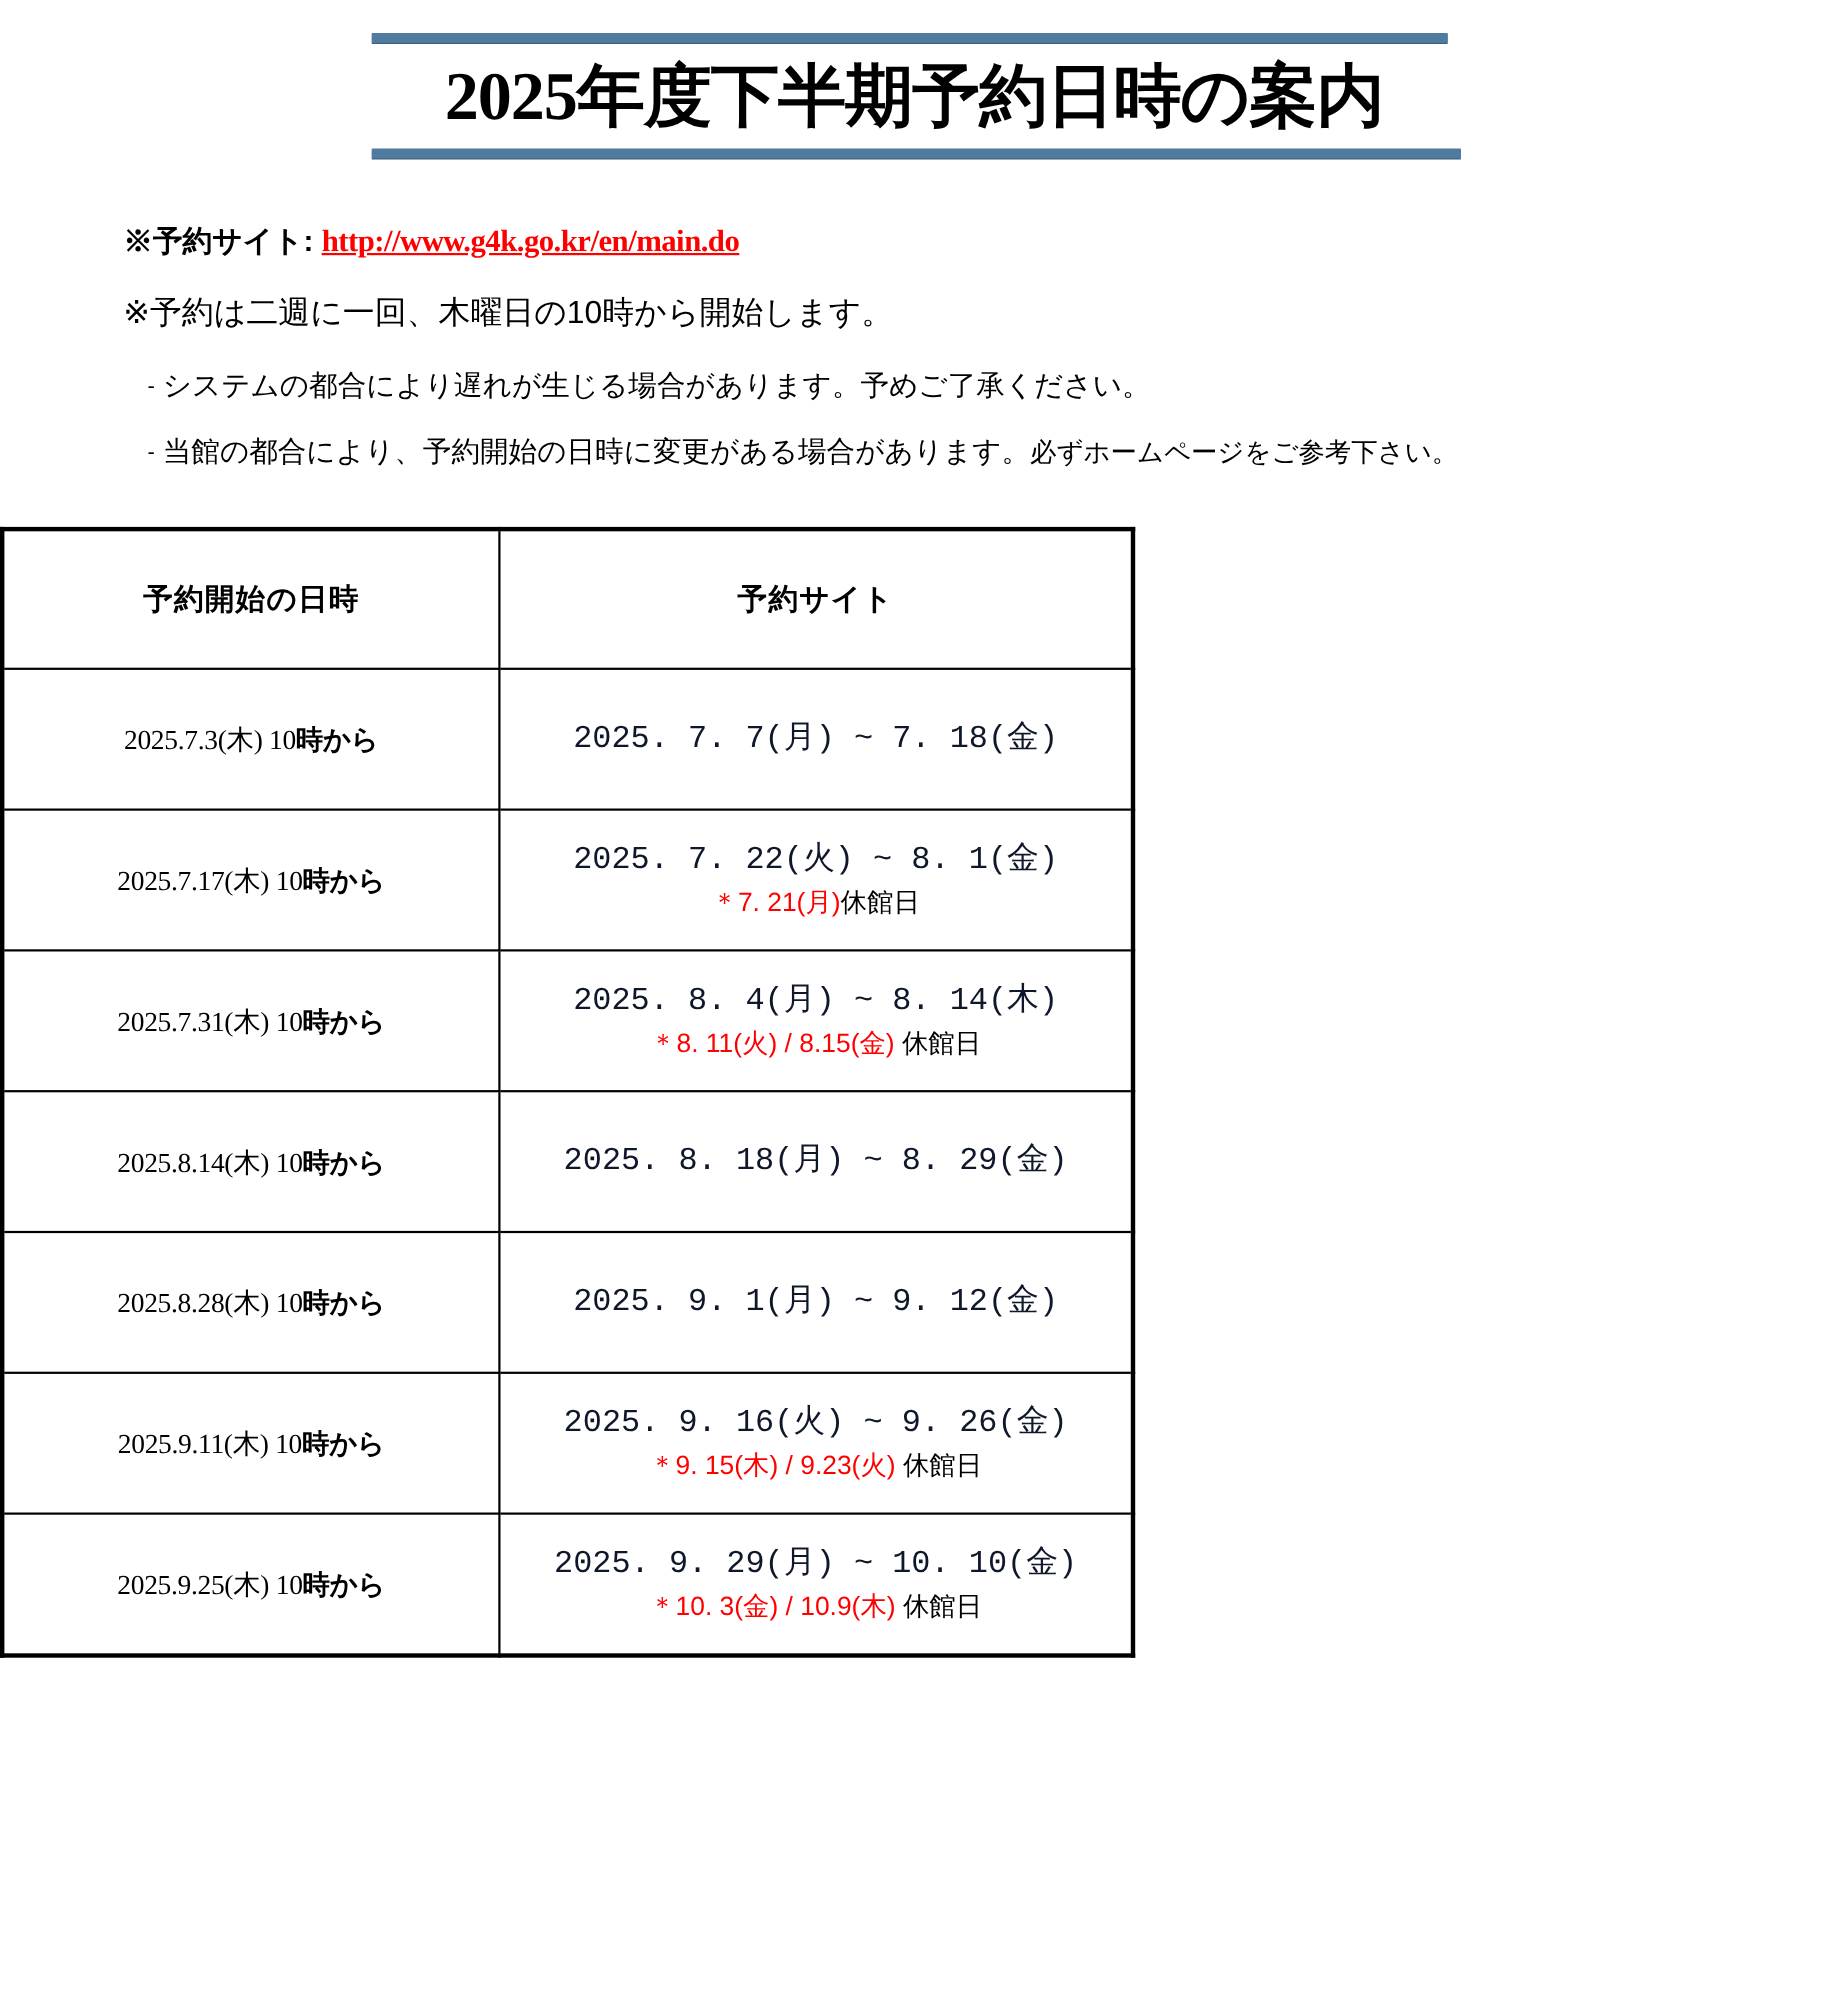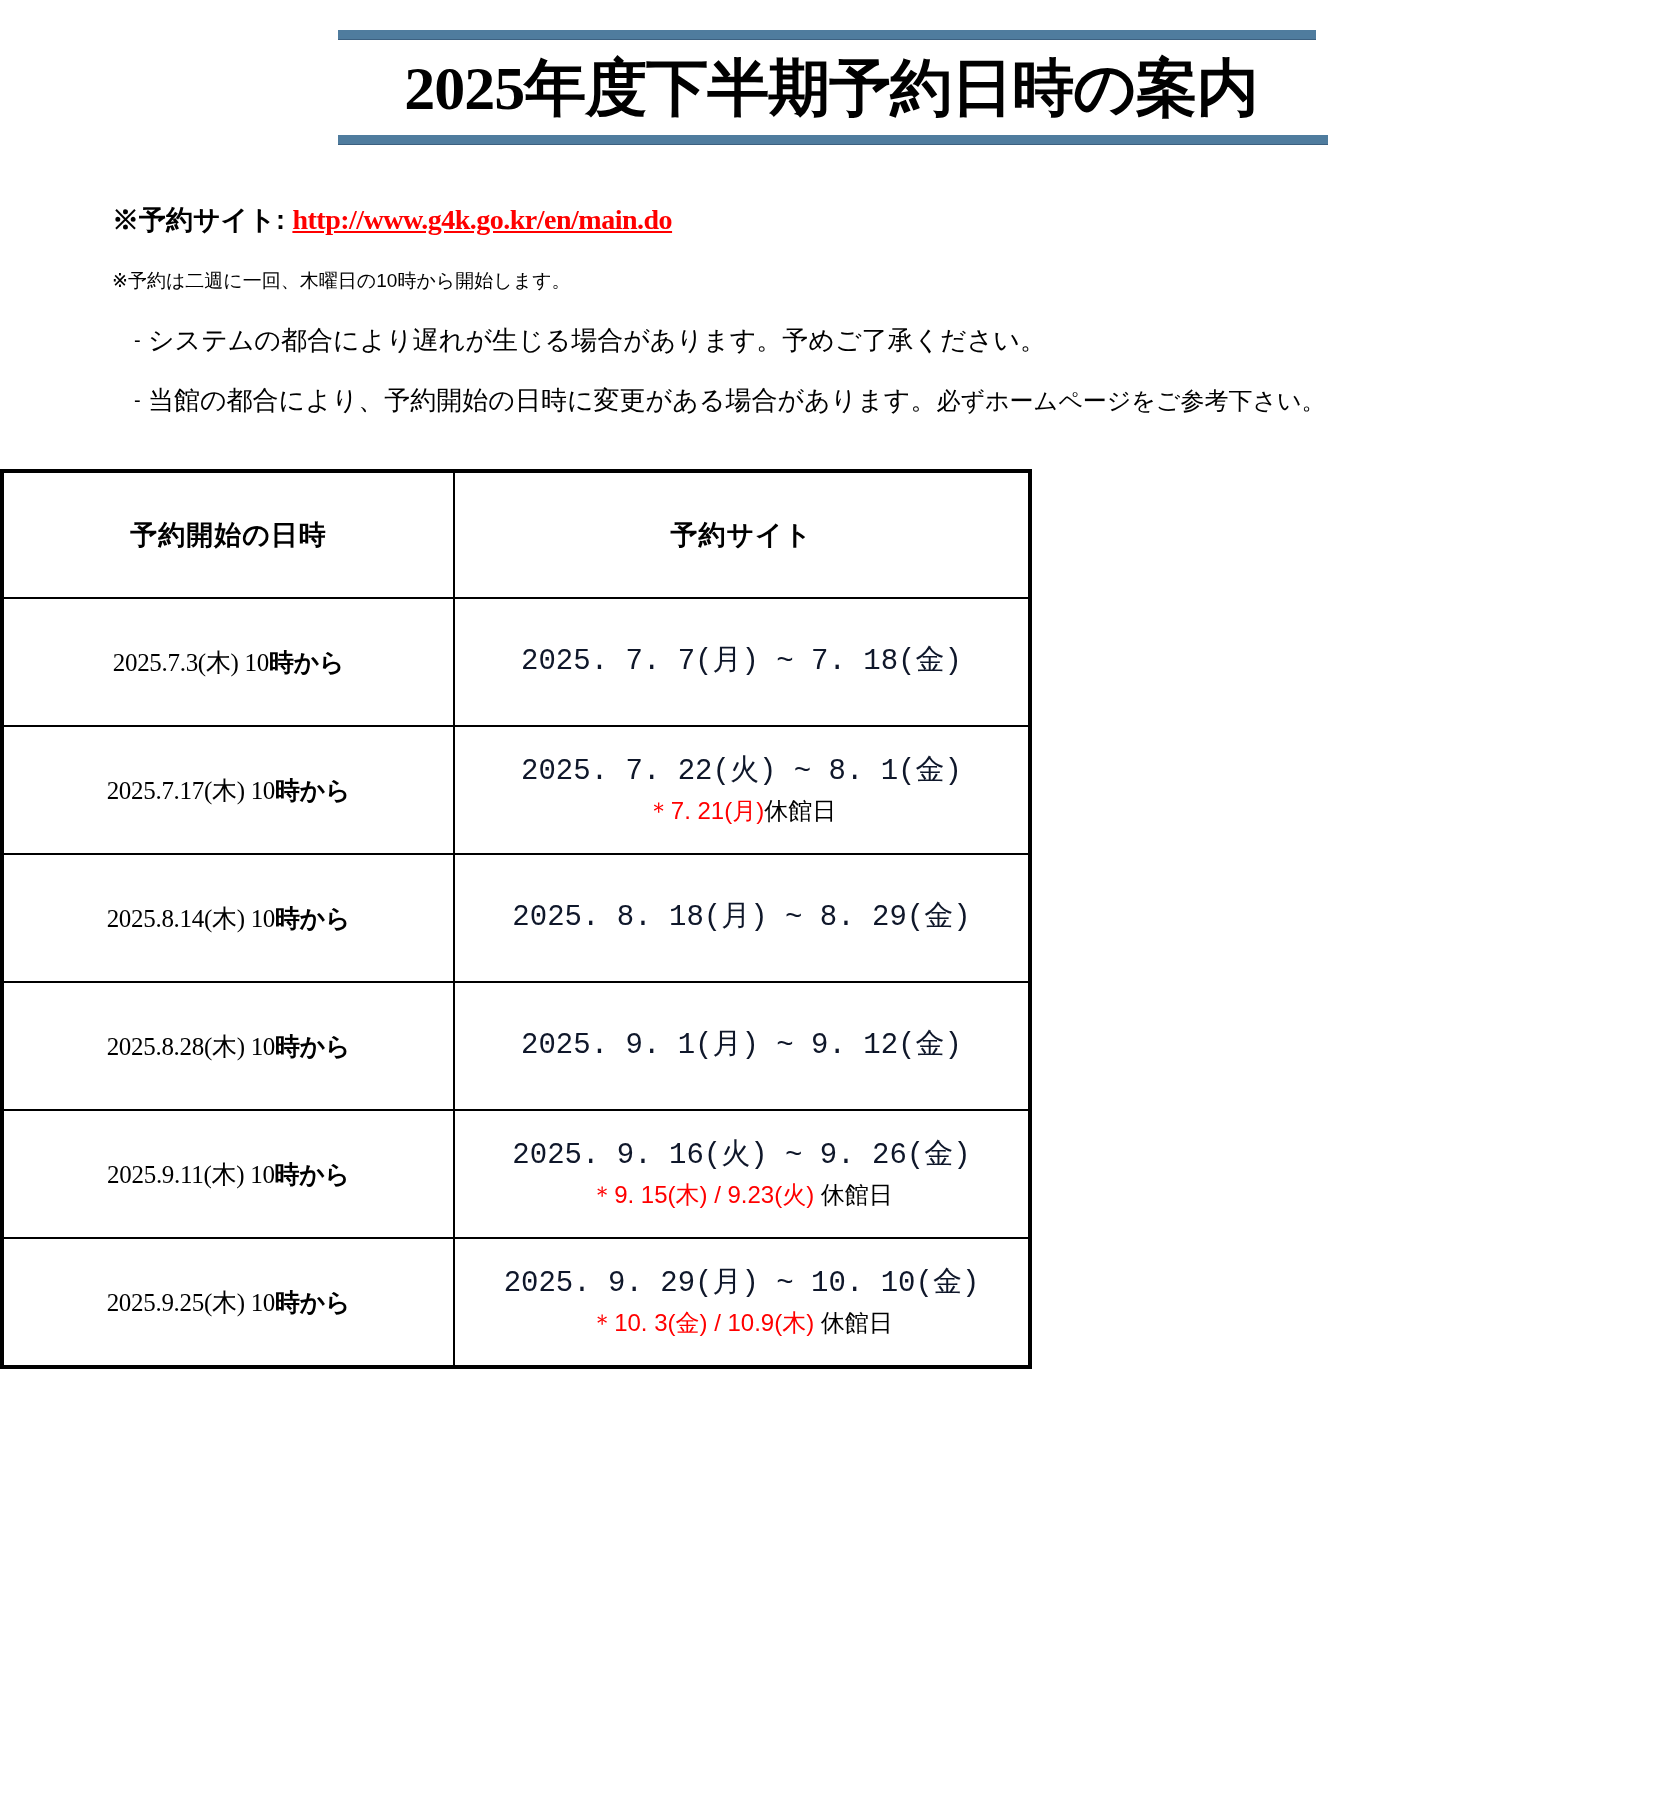--- a/index.html
+++ b/index.html
@@ -71,21 +71,21 @@
   }
   .url {
     color: #FF0000;
     font-family: "Liberation Serif", "DejaVu Serif", serif;
     font-weight: bold;
     text-decoration: underline;
     font-size: 28px;
     letter-spacing: -0.5px;
   }
   .intro-line.notice {
-    font-size: 19px;
+    font-size: 29px;
     letter-spacing: 0px;
   }
   .bullet-line {
     padding-left: 22px;
     margin-bottom: 34px;
     font-size: 26px;
     white-space: nowrap;
   }
   .dash {
     font-size: 20px;
@@ -212,20 +212,27 @@
           </td>
         </tr>
         <tr>
           <td class="start"><span>2025.7.17(木) 10</span><span class="jp">時から</span></td>
           <td class="avail">
             <div class="range">2025. 7. 22(火) ~ 8. 1(金)</div>
             <div class="closed"><span class="red">＊7. 21(月)</span><span class="blk">休館日</span></div>
           </td>
         </tr>
         <tr>
+          <td class="start"><span>2025.7.31(木) 10</span><span class="jp">時から</span></td>
+          <td class="avail">
+            <div class="range">2025. 8. 4(月) ~ 8. 14(木)</div>
+            <div class="closed"><span class="red">＊8. 11(火) / 8.15(金)</span><span class="blk"> 休館日</span></div>
+          </td>
+        </tr>
+        <tr>
           <td class="start"><span>2025.8.14(木) 10</span><span class="jp">時から</span></td>
           <td class="avail">
             <div class="range">2025. 8. 18(月) ~ 8. 29(金)</div>
           </td>
         </tr>
         <tr>
           <td class="start"><span>2025.8.28(木) 10</span><span class="jp">時から</span></td>
           <td class="avail">
             <div class="range">2025. 9. 1(月) ~ 9. 12(金)</div>
           </td>

